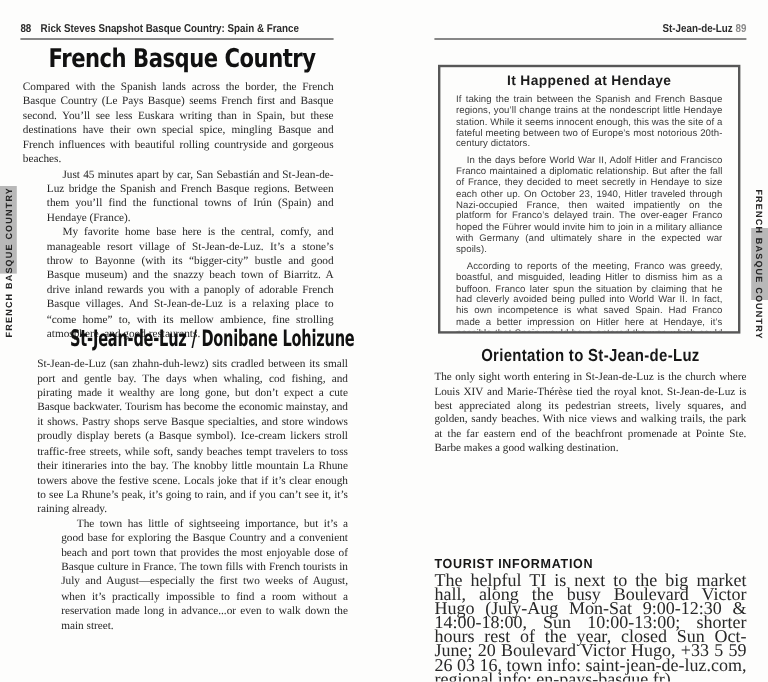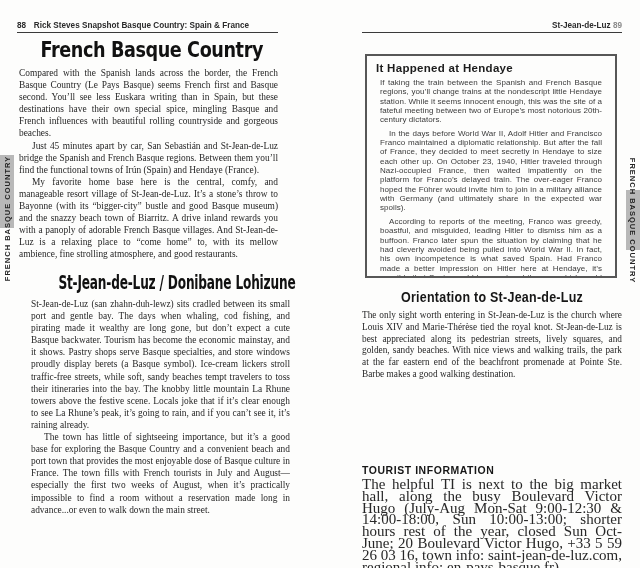--- a/index.html
+++ b/index.html
@@ -44,34 +44,34 @@
     letter-spacing:-0.3px;
   }
 
   
   .body-serif {
     font-family:Liberation Serif, serif;
     font-size:9.4px; line-height:12.1px; color:#272727;
     text-align:justify;
   }
   .body-serif p {margin:0;}
-  .body-serif p + p {text-indent:13px;}
+  .body-serif p + p {text-indent:13px;margin-left:20px;}
   .lbody1 {left:19px; top:67px; width:259px;}
   .lbody2 {left:31px; top:298px; width:259px;}
   .rbody1 {left:362px; top:310px; width:260px; font-size:9.3px; line-height:11.8px;}
   .rbody2 {left:362px; top:479px; width:260px; font-size:15px; line-height:11.8px;}
 
   
   .sidebar-box {
     left:365px; top:54px; width:252px; height:224px;
     border:2px solid #575757; background:#fdfdfc;
     box-sizing:border-box; padding:5px 9px 4px 9px; overflow:hidden;
   }
   .sidebar-title {
-    text-align:left; font-weight:bold; font-size:11.5px; color:#1c1c1c;
+    text-align:center; font-weight:bold; font-size:11.5px; color:#1c1c1c;
     letter-spacing:0.3px; margin:1px 0 4px 0;
   }
   .sidebar-text {
     font-size:8px; line-height:9.35px; color:#3b3b3b; text-align:justify;
     letter-spacing:0.05px;
   }
   .sidebar-text p {margin:4px;}
   .sidebar-text p + p {text-indent:9px;}
 
   

